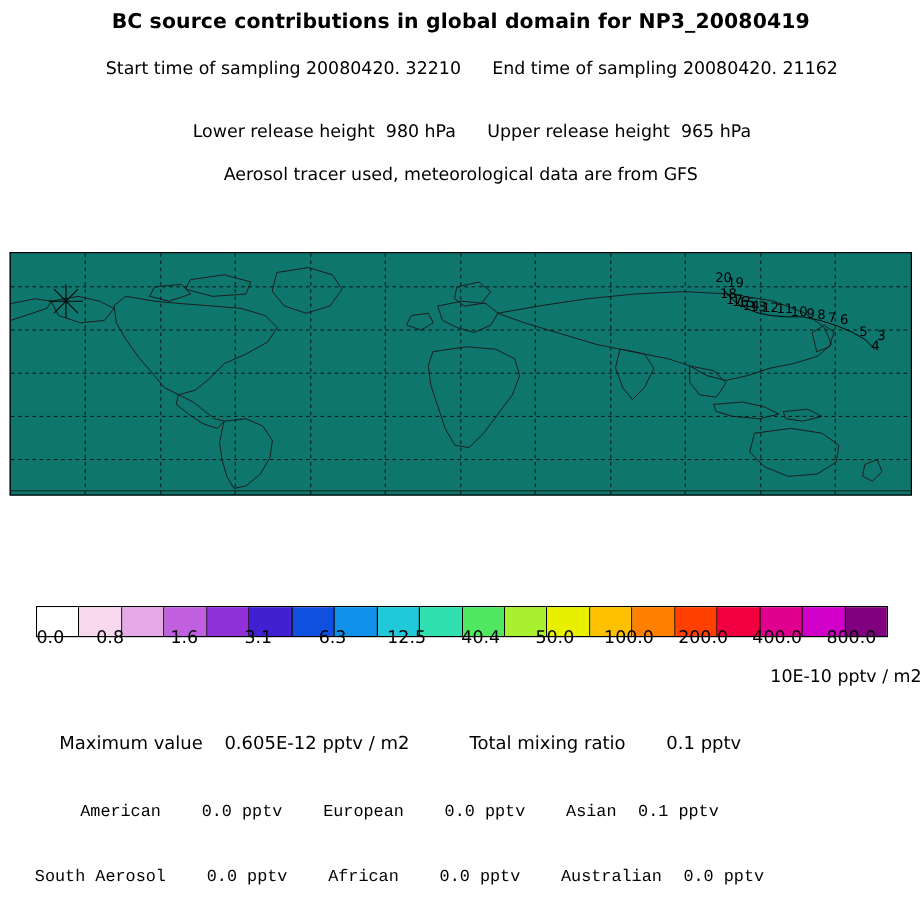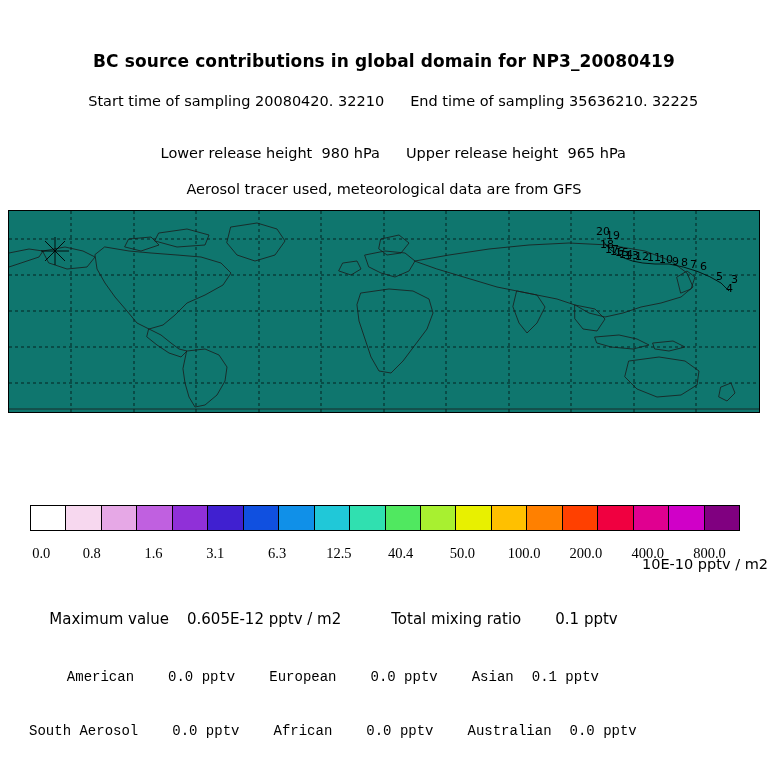--- a/index.html
+++ b/index.html
@@ -11,21 +11,20 @@
     height: 768px;
     background: #ffffff;
     font-family: "DejaVu Sans", sans-serif;
     color: #000000;
     overflow: hidden;
     position: relative;
   }
   .header {
     text-align: center;
     padding-top: 4px;
-    margin-top: 43px;
   }
   .title {
     font-size: 17px;
     font-weight: bold;
     letter-spacing: 0.1px;
     margin-top: 4px;
     margin-bottom: 6px;
   }
   .subline {
     font-size: 14.5px;
@@ -92,24 +91,23 @@
     flex: 1 1 0;
     border-right: 1px solid #000;
     height: 100%;
   }
   .cbar-seg:last-child {
     border-right: none;
   }
   .cbar-ticks {
     position: absolute;
     left: 0;
-    top: 40px;
+    top: 19px;
     width: 710px;
     height: 18px;
-    font-family: Liberation Serif, serif;
   }
   .cbar-tick {
     position: absolute;
     font-size: 14.5px;
     transform: translateX(-50%);
     white-space: nowrap;
   }
   .cbar-units {
     position: absolute;
     left: 0;
@@ -142,21 +140,21 @@
   .sp-sm { display: inline-block; width: 18px; }
   .sp-md { display: inline-block; width: 34px; }
   .sp-lg { display: inline-block; width: 50px; }
 </style>
 </head>
 <body>
 
 <div class="header">
   <div class="title">BC  source contributions in global domain for NP3_20080419</div>
   <div class="subline">
-    <span>Start time of sampling 20080420. 32210</span><span class="gap"></span><span>End time of sampling 35636210. 32225</span>
+    <span>Start time of sampling 20080420. 32210</span><span class="gap"></span><span>End time of sampling 20080420. 21162</span>
   </div>
   <div class="subline">
     <span>Lower release height  980 hPa</span><span class="gap"></span><span>Upper release height  965 hPa</span>
   </div>
   <div class="subline">Aerosol tracer used, meteorological data are from GFS</div>
 </div>
 
 <div class="map-wrap">
   <svg class="map-svg" width="750" height="201" viewBox="0 0 750 201">
 

